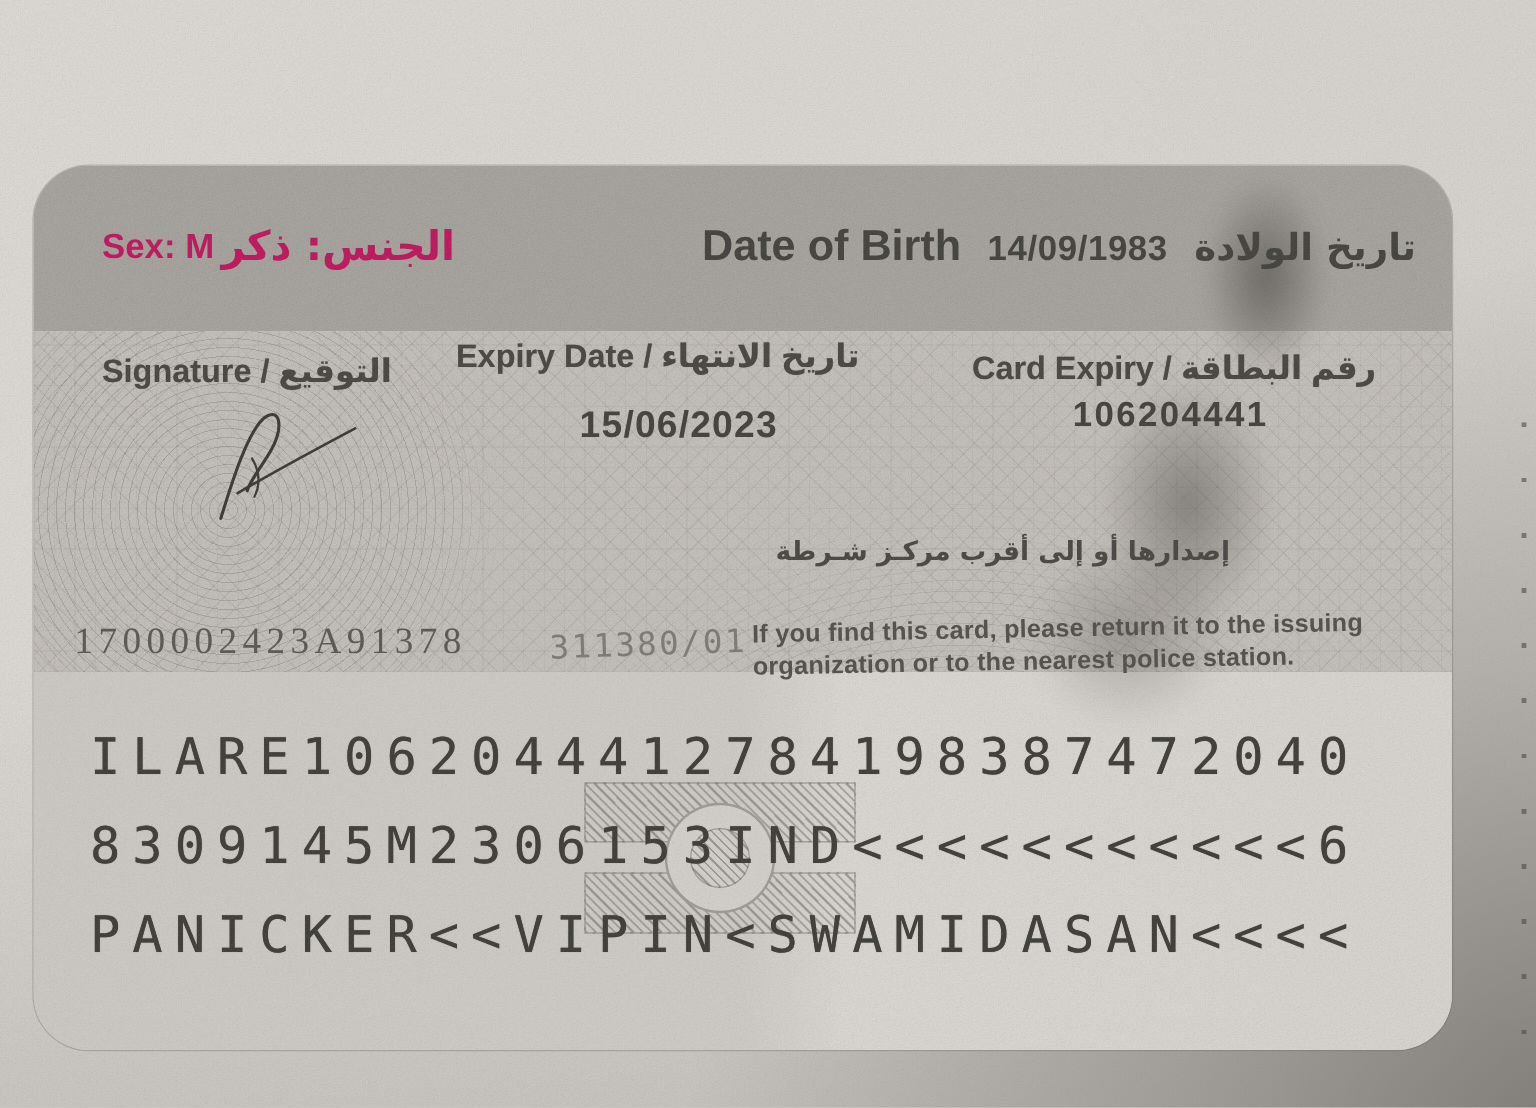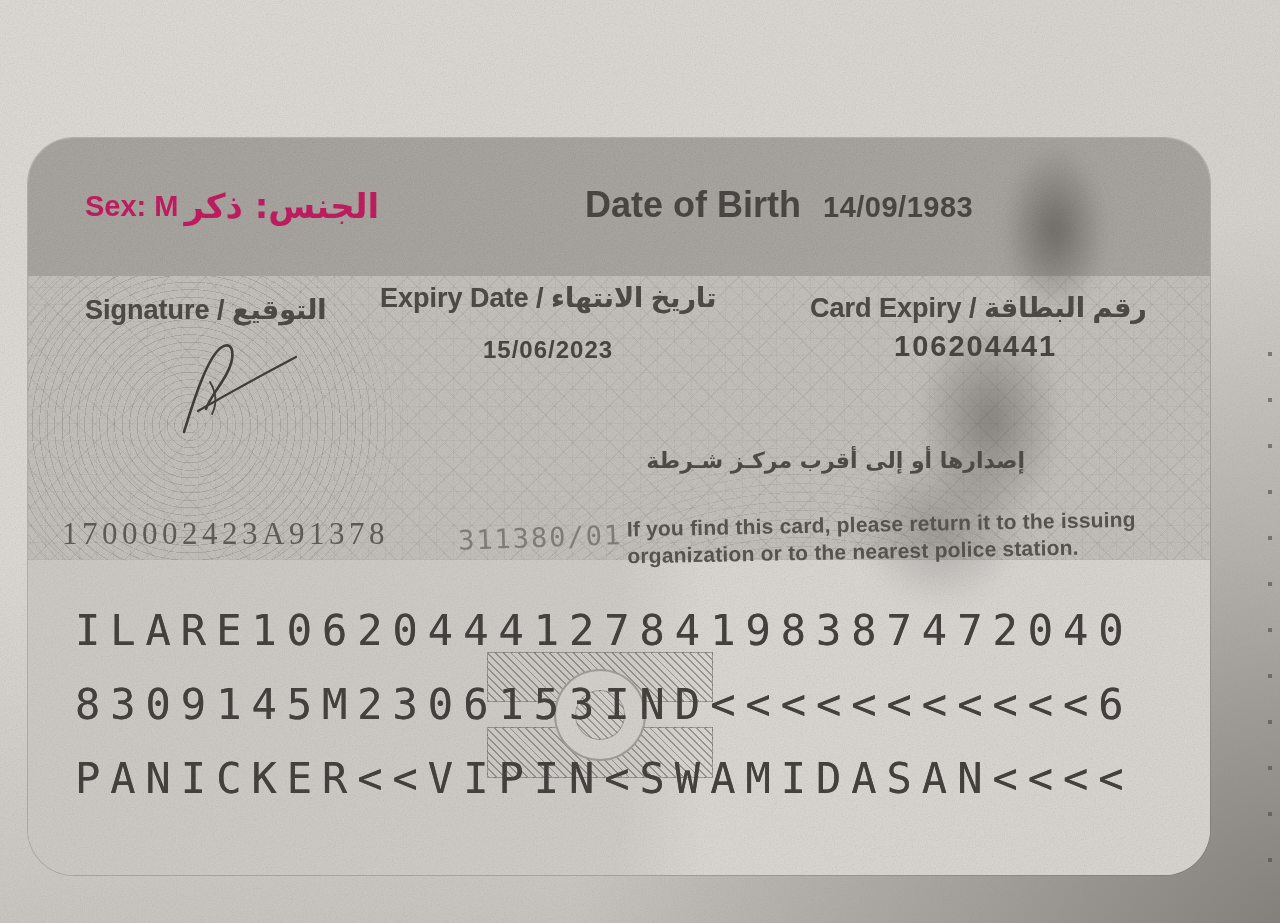--- a/index.html
+++ b/index.html
@@ -44,21 +44,21 @@
   .sex-ar{font-size:34px;font-weight:700;}
   .dob-row{left:557px;top:46px;display:flex;gap:22px;align-items:baseline;color:#45433f;}
   .dob-label{font-size:36px;font-weight:600;}
   .dob-value{font-size:29px;font-weight:700;letter-spacing:.5px;}
   .dob-ar{font-size:31px;font-weight:700;}
 
   .label2{font-size:27px;font-weight:600;color:#4a4743;text-shadow:0 0 .6px rgba(74,71,67,.5);}
   .sig-label{left:57px;top:156px;}
   .exp-label{left:352px;top:144px;}
   .cn-label{left:782px;top:154px;}
-  .exp-value{left:455px;top:198px;font-size:24px;font-weight:700;letter-spacing:1px;color:#44423e;}
+  .exp-value{left:455px;top:198px;font-size:31px;font-weight:700;letter-spacing:1px;color:#44423e;}
   .cn-value{left:866px;top:192px;font-size:29px;font-weight:700;letter-spacing:2px;color:#44423e;}
 
   .signature-svg{position:absolute;left:132px;top:196px;z-index:3;}
 
   .serial{left:34px;top:378px;font-family:Liberation Serif, serif;
       font-size:31px;letter-spacing:4.5px;color:#5c5955;}
   .batch{left:430px;top:384px;font-family:"DejaVu Sans Mono","Liberation Mono",monospace;
       font-size:27px;letter-spacing:2px;color:#7e7b76;transform:rotate(-2deg);}
 
   .notice-ar{right:48px;top:308px;text-align:right;direction:rtl;font-family:"DejaVu Sans",sans-serif;
@@ -133,20 +133,21 @@
 
     <div class="smudge"></div>
 
     <div class="txt sex-row">
       <span>Sex: M</span>
       <span class="ar sex-ar">الجنس: ذكر</span>
     </div>
     <div class="txt dob-row">
       <span class="dob-label">Date of Birth</span>
       <span class="dob-value">14/09/1983</span>
+      <span class="ar dob-ar">تاريخ الولادة</span>
     </div>
 
     <div class="txt label2 sig-label">Signature / التوقيع</div>
     <div class="txt label2 exp-label">Expiry Date / تاريخ الانتهاء</div>
     <div class="txt exp-value">15/06/2023</div>
     <div class="txt label2 cn-label">Card Expiry / رقم البطاقة</div>
     <div class="txt cn-value">106204441</div>
 
     <svg class="signature-svg" width="150" height="110" viewBox="0 0 150 110">
       <path d="M24,98 C32,72 47,22 62,13 C74,6 76,23 66,41 C58,55 48,67 46,75" fill="none" stroke="#3c3a37" stroke-width="2.6" stroke-linecap="round"></path>

